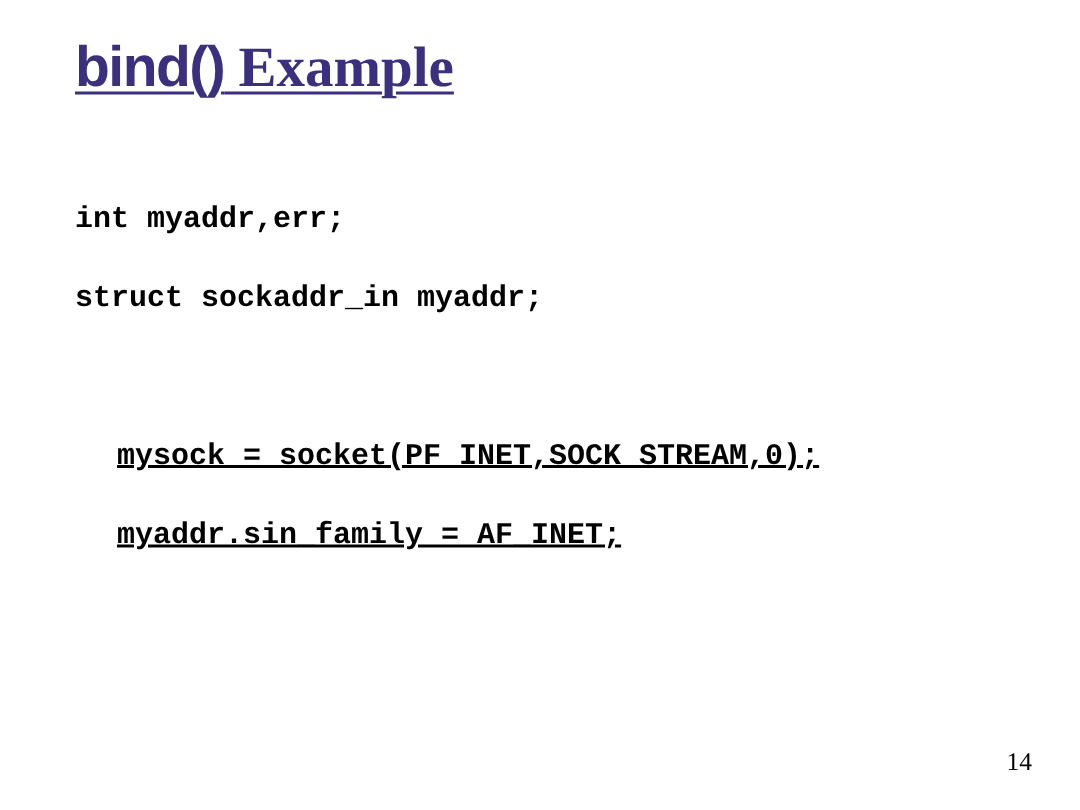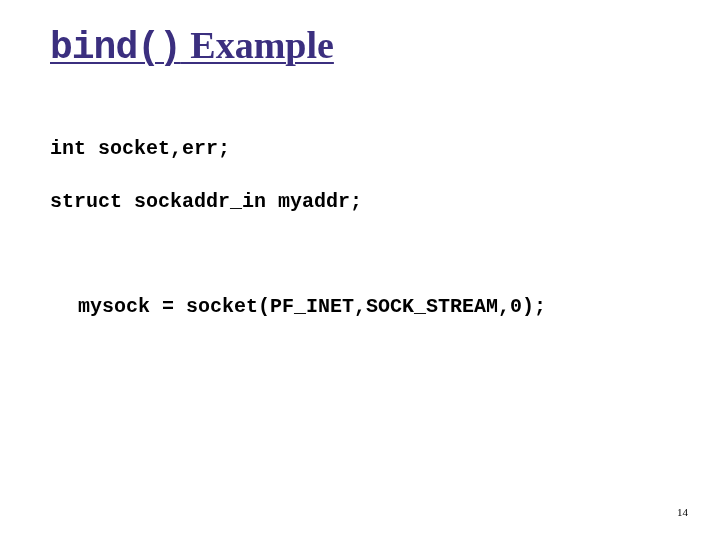--- a/index.html
+++ b/index.html
@@ -21,61 +21,63 @@
   .title {
     font-size: 38px;
     color: #3b2f7f;
     text-decoration: underline;
     text-decoration-thickness: 2px;
     text-underline-offset: 4px;
     margin: 0 0 40px 0;
     line-height: 1.15;
   }
   .title .mono {
-    font-family: Liberation Mono, monospace;
+    font-family: Liberation Sans, sans-serif;
     font-weight: bold;
     letter-spacing: -1px;
   }
   .code {
     font-family: "Courier New", Courier, monospace;
     font-size: 20px;
     color: #000;
     line-height: 1.32;
     white-space: pre;
     font-weight: bold;
   }
   .block-spacer {
     height: 26px;
   }
   .indent {
     padding-left: 28px;
+    text-decoration: underline;
   }
   .page-num {
     position: absolute;
     right: 32px;
     bottom: 22px;
-    font-size: 11px;
+    font-size: 17px;
     color: #000;
     font-family: "Times New Roman", Times, serif;
   }
 </style>
 </head>
 <body>
 
 <div class="slide">
 
   <h1 class="title">
     <span class="mono">bind()</span><span> Example</span>
   </h1>
 
   <div class="code">
-<div>int socket,err;</div>
+<div>int myaddr,err;</div>
 <div>struct sockaddr_in myaddr;</div>
 <div class="block-spacer"></div>
 <div class="indent">mysock = socket(PF_INET,SOCK_STREAM,0);</div>
+<div class="indent">myaddr.sin_family = AF_INET;</div>
 <div class="block-spacer"></div>
 
 
   </div>
 
   <div class="page-num">14</div>
 
 </div>
 
 </body></html>

